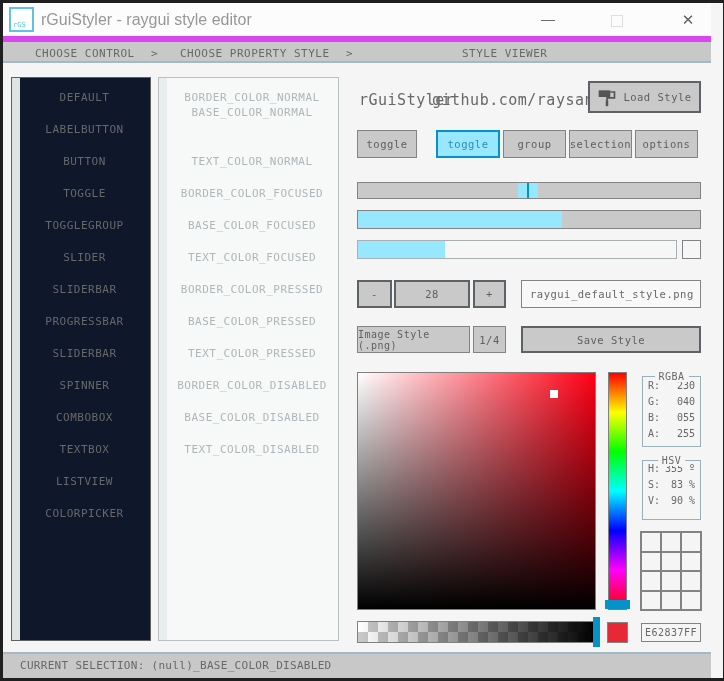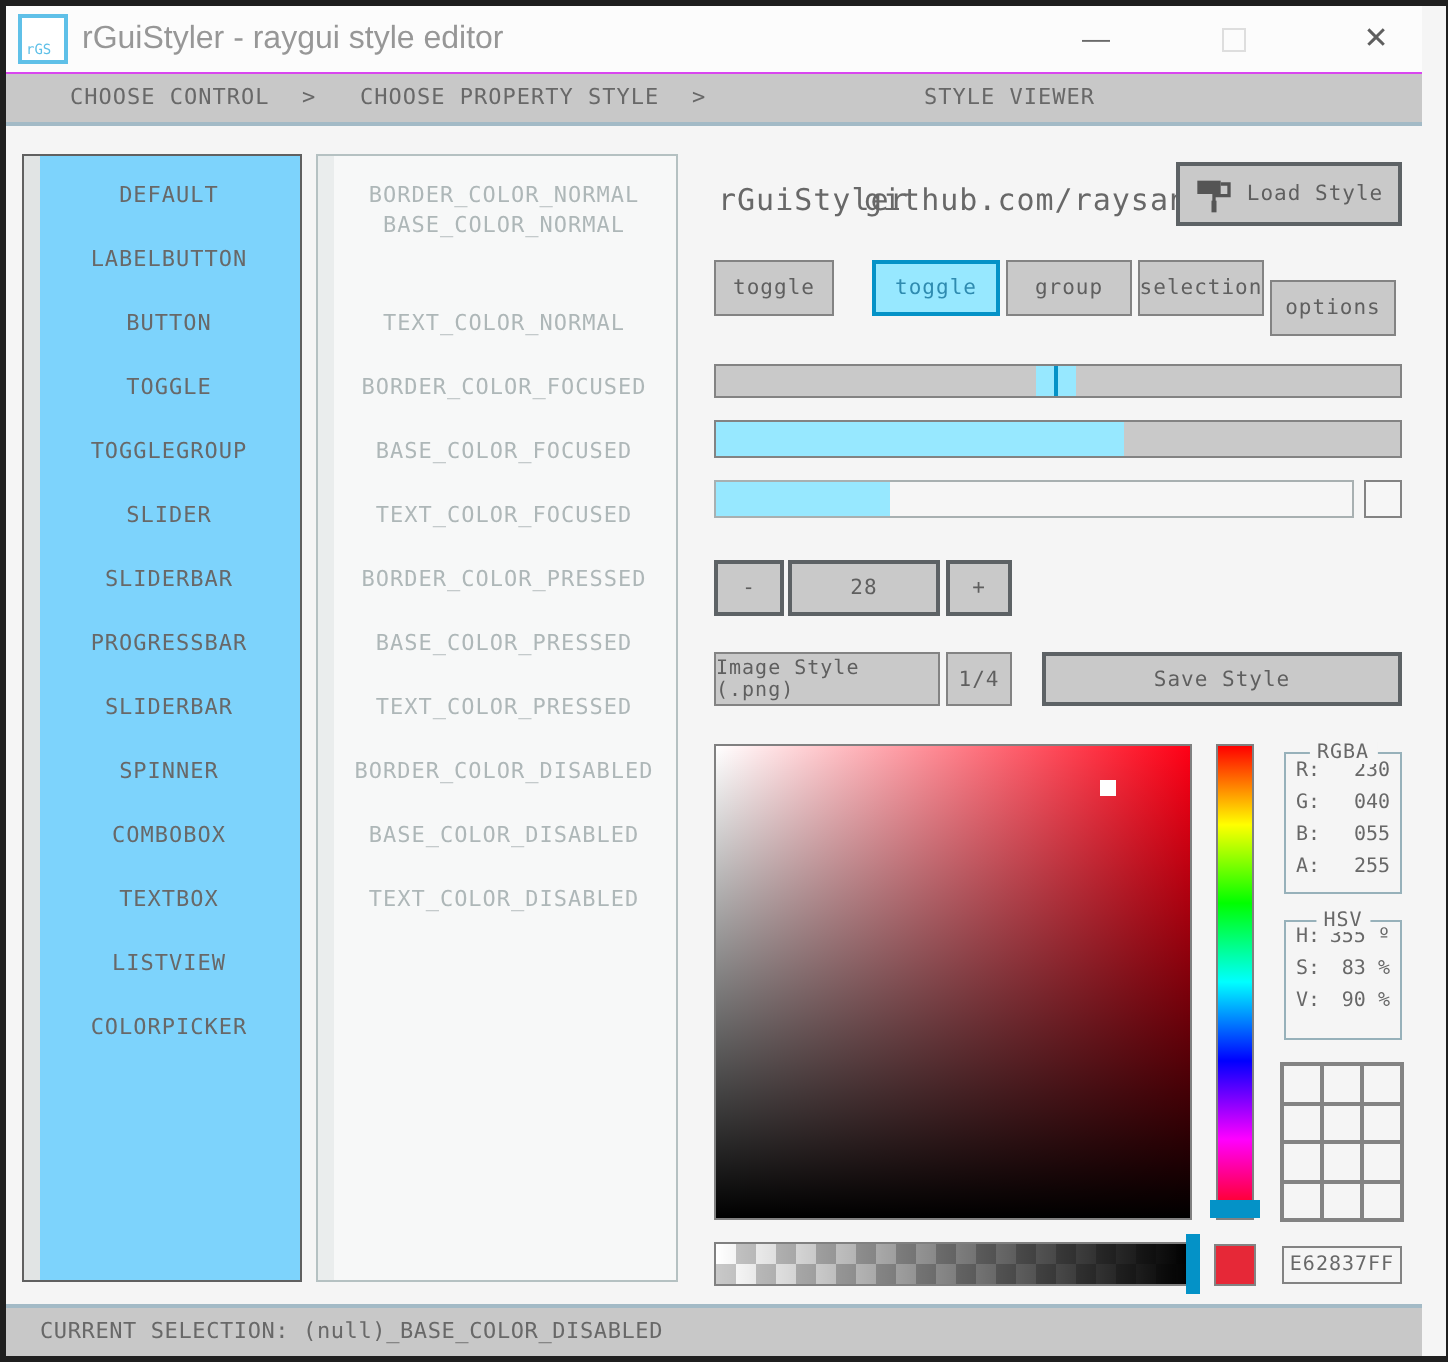--- a/index.html
+++ b/index.html
@@ -17,27 +17,27 @@
     font-family:"Liberation Sans", sans-serif; font-size:16px; color:#979797; }
   .winbtn { position:absolute; top:0; width:44px; height:33px; text-align:center; line-height:33px;
     font-family:"Liberation Sans", sans-serif; color:#6a6a6a; cursor:default; }
   .winbtn.min { left:523px; font-size:14px; }
   .winbtn.max { left:592px; }
   .winbtn.max i { display:inline-block; width:12px; height:12px; border:1px solid #dedede; vertical-align:middle; }
   .winbtn.close { left:663px; font-size:15px; color:#5e5e5e; }
 
   
   .toolbar { position:absolute; left:0; top:33px; width:708px; height:27px; background:#c8c8c8;
-    border-top:1px solid #d946ef; border-bottom:2px solid #a3bac6; font-size:11px; color:#686868; }
+    border-top:6px solid #d946ef; border-bottom:2px solid #a3bac6; font-size:11px; color:#686868; }
   .toolbar span { position:absolute; top:0; height:24px; line-height:24px; letter-spacing:0.5px; }
   .tb-control { left:32px; } .tb-sep1 { left:148px; } .tb-property { left:177px; }
   .tb-sep2 { left:343px; } .tb-viewer { left:459px; }
 
   
-  .listpanel { position:absolute; top:74px; height:564px; background:#7dd3fc; }
+  .listpanel { position:absolute; top:74px; height:564px; background:#0f172a; }
   .listpanel.controls { left:8px;  width:140px; border:1px solid #606060; }
   .listpanel.props    { left:155px; width:181px; border:1px solid #b5c1c2; background:#f7f8f8; }
   .scrollstrip { position:absolute; left:0; top:0; bottom:0; width:8px; background:#e1e4e4; }
   .listpanel.props .scrollstrip { background:#eaeded; }
   .listitem { position:absolute; left:9px; right:2px; height:14px; line-height:14px;
     text-align:center; font-size:11px; letter-spacing:0.5px; color:#686868; cursor:default; }
   .listpanel.props .listitem { color:#aeb7b8; }
 
   
   .lbl { position:absolute; font-size:15px; color:#686868; letter-spacing:0.5px; }
@@ -50,21 +50,21 @@
   .btn.dark { border:2px solid #5d6265; }
   .btn-load { left:585px; top:78px; width:113px; height:32px; gap:6px; }
   .btn-load svg { flex:0 0 auto; }
 
   
   .btn-toggle1   { left:354px; top:127px; width:60px; height:28px; }
   .btn-tgl-act   { left:433px; top:127px; width:64px; height:28px; background:#97e8ff;
                    border:2px solid #0492c7; color:#2f8bb0; }
   .btn-group     { left:500px; top:127px; width:63px; height:28px; }
   .btn-selection { left:566px; top:127px; width:63px; height:28px; }
-  .btn-options   { left:632px; top:137px; width:63px; height:28px; }
+  .btn-options   { left:632px; top:127px; width:63px; height:28px; }
 
   
   .slider { position:absolute; left:354px; top:179px; width:344px; height:17px;
     background:#c9c9c9; border:1px solid #838383; }
   .slider-handle { position:absolute; left:160px; top:0; width:20px; height:15px; background:#97e8ff; }
   .slider-handle i { position:absolute; left:9px; top:0; width:2px; height:15px; background:#0492c7; }
   .sliderbar { position:absolute; left:354px; top:207px; width:344px; height:19px;
     background:#c9c9c9; border:1px solid #838383; }
   .sliderbar .fill { position:absolute; left:0; top:0; width:204px; height:17px; background:#97e8ff; }
   .progressbar { position:absolute; left:354px; top:237px; width:320px; height:19px;
@@ -224,20 +224,21 @@
       <div class="fill"></div>
     </div>
     <div class="progressbar">
       <div class="fill"></div>
     </div>
     <div class="checkbox"></div>
 
     <div class="btn dark btn-minus">-</div>
     <div class="btn dark spin-val">28</div>
     <div class="btn dark btn-plus">+</div>
+    <div class="textbox tb-filename">raygui_default_style.png</div>
 
     <div class="btn btn-imgstyle">Image Style (.png)</div>
     <div class="btn btn-ratio">1/4</div>
     <div class="btn dark btn-save">Save Style</div>
 
     <div class="color-panel">
       <div class="color-cursor"></div>
     </div>
     <div class="hue-bar">
       <div class="hue-handle"></div>

